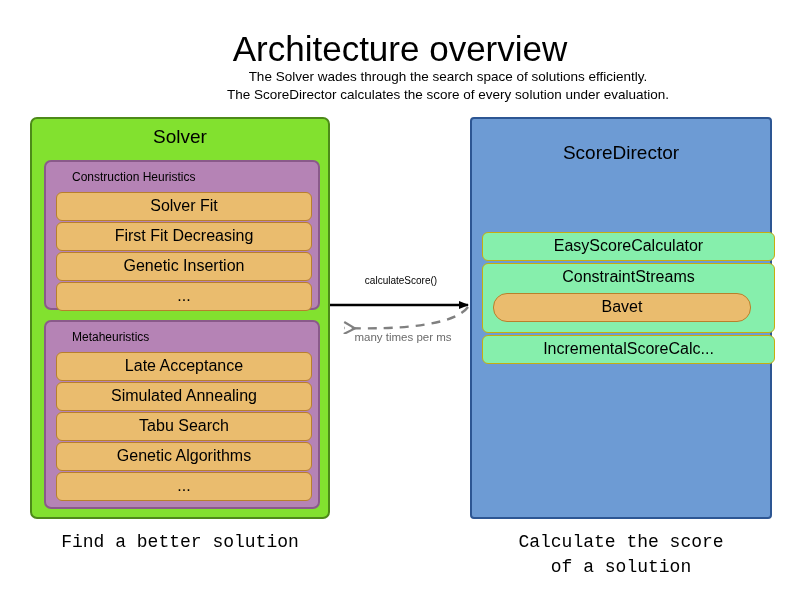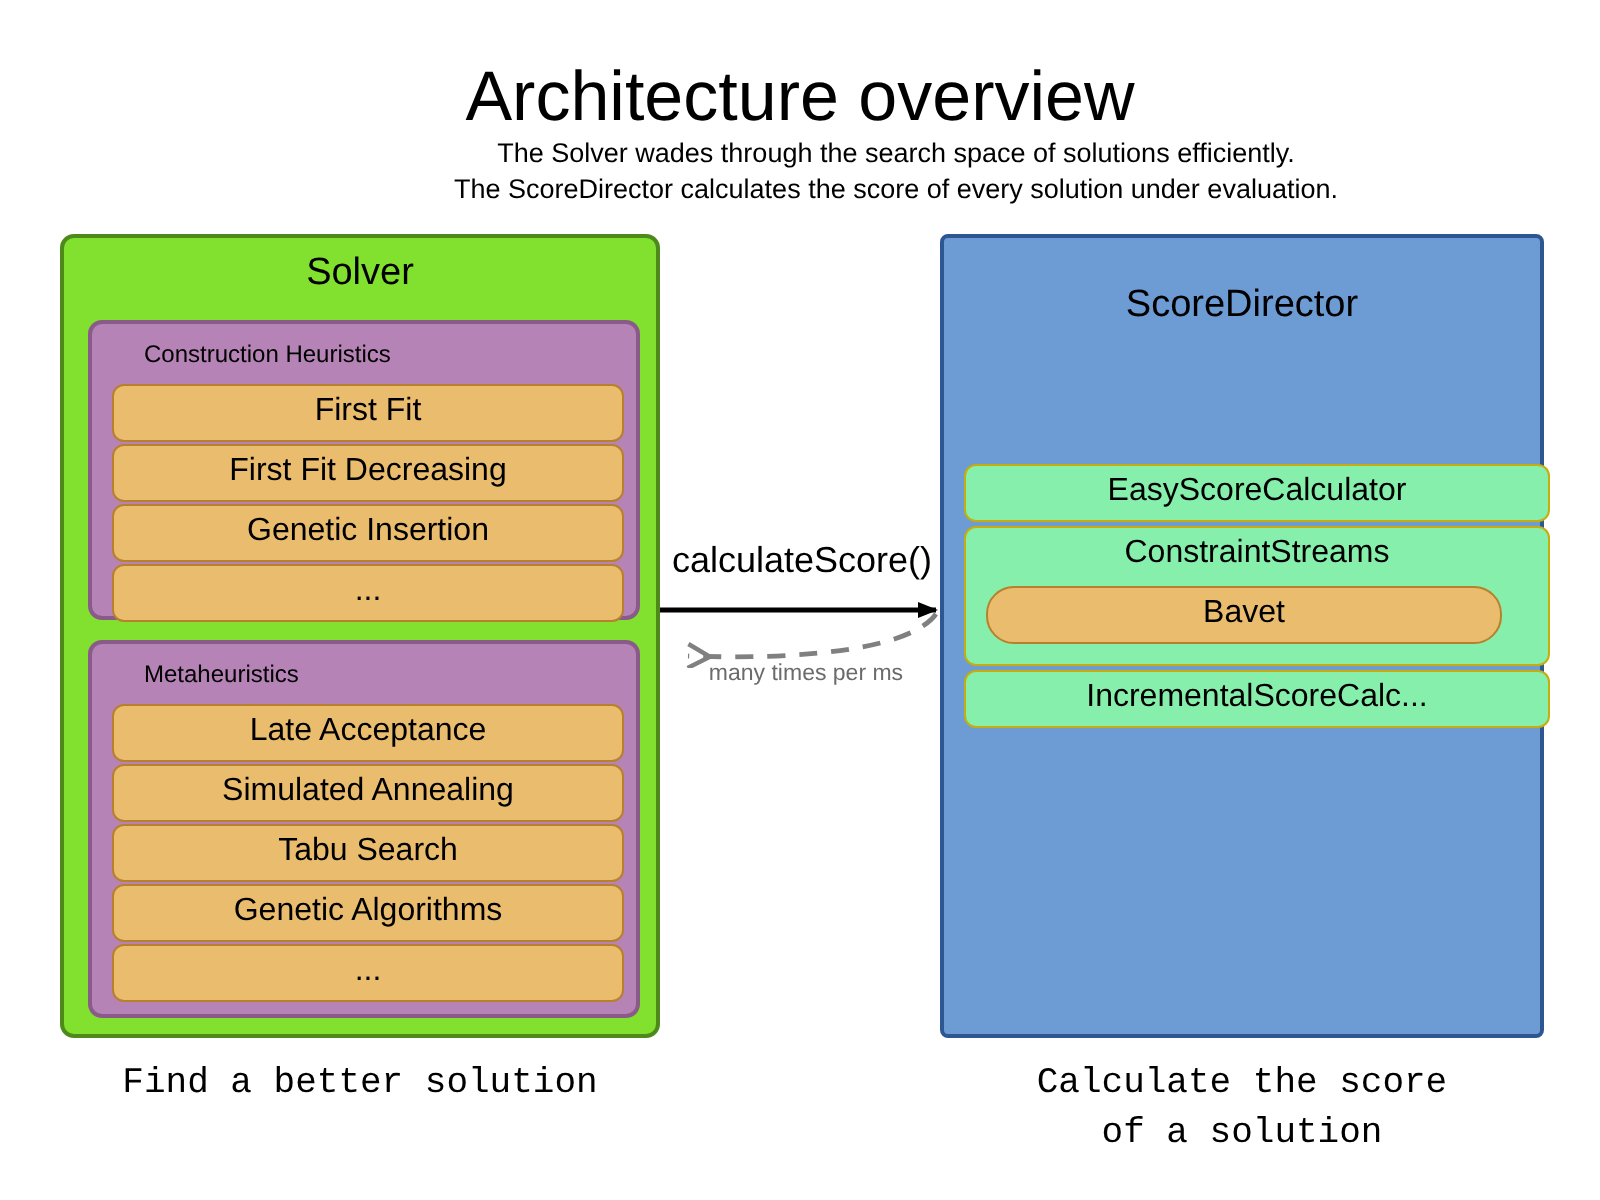--- a/index.html
+++ b/index.html
@@ -165,21 +165,21 @@
     width: 800px;
     height: 600px;
     pointer-events: none;
   }
   .arrow-label-top {
     position: absolute;
     left: 330px;
     top: 272px;
     width: 142px;
     text-align: center;
-    font-size: 18px;
+    font-size: 10px;
     line-height: 17px;
     color: #000;
   }
   .arrow-label-bottom {
     position: absolute;
     left: 332px;
     top: 330px;
     width: 142px;
     text-align: center;
     font-size: 11.5px;
@@ -209,21 +209,21 @@
   <div class="subtitle">
     <div>The Solver wades through the search space of solutions efficiently.</div>
     <div>The ScoreDirector calculates the score of every solution under evaluation.</div>
   </div>
 
   <div class="panel solver-panel">
     <div class="panel-title solver-title">Solver</div>
 
     <div class="group-box ch-group">
       <div class="group-title">Construction Heuristics</div>
-      <div class="item-box" style="top:30px">First Fit</div>
+      <div class="item-box" style="top:30px">Solver Fit</div>
       <div class="item-box" style="top:60px">First Fit Decreasing</div>
       <div class="item-box" style="top:90px">Genetic Insertion</div>
       <div class="item-box" style="top:120px">...</div>
     </div>
 
     <div class="group-box mh-group">
       <div class="group-title">Metaheuristics</div>
       <div class="item-box" style="top:30px">Late Acceptance</div>
       <div class="item-box" style="top:60px">Simulated Annealing</div>
       <div class="item-box" style="top:90px">Tabu Search</div>

